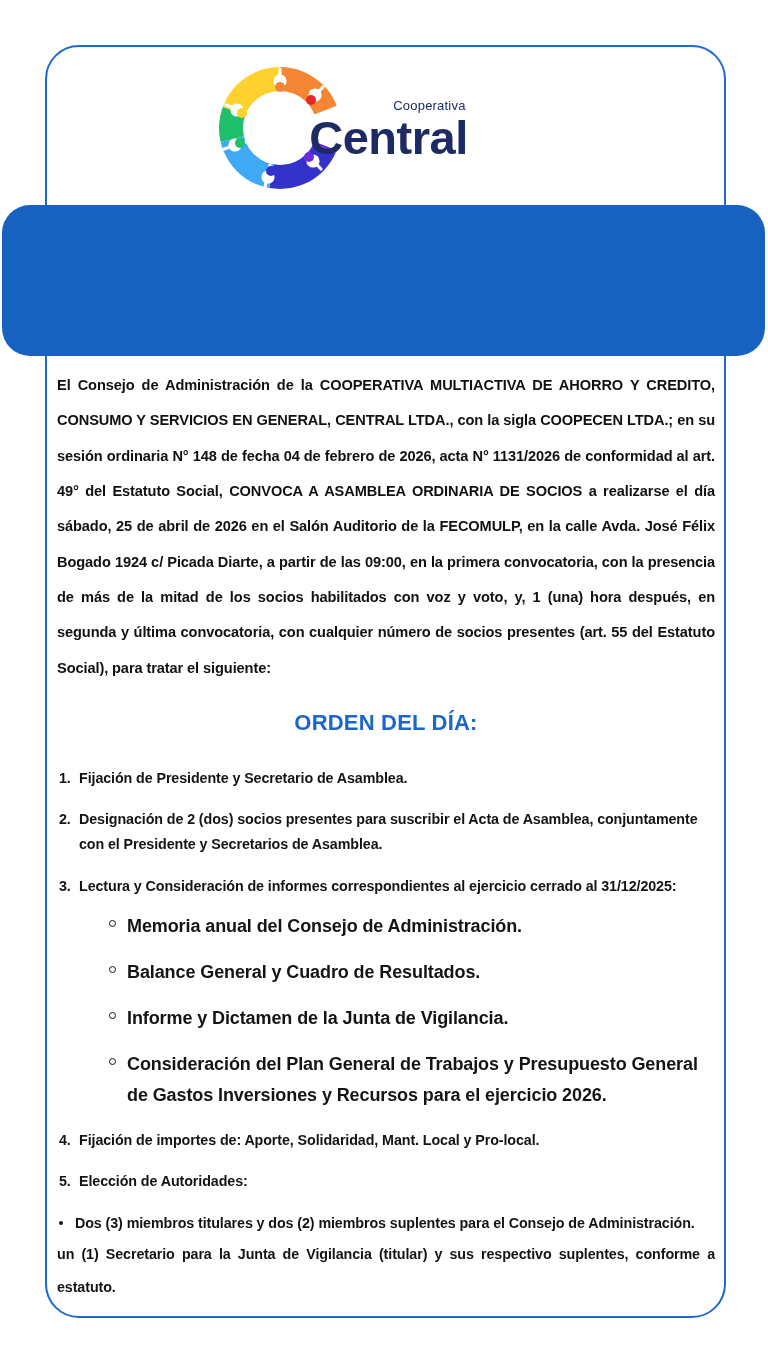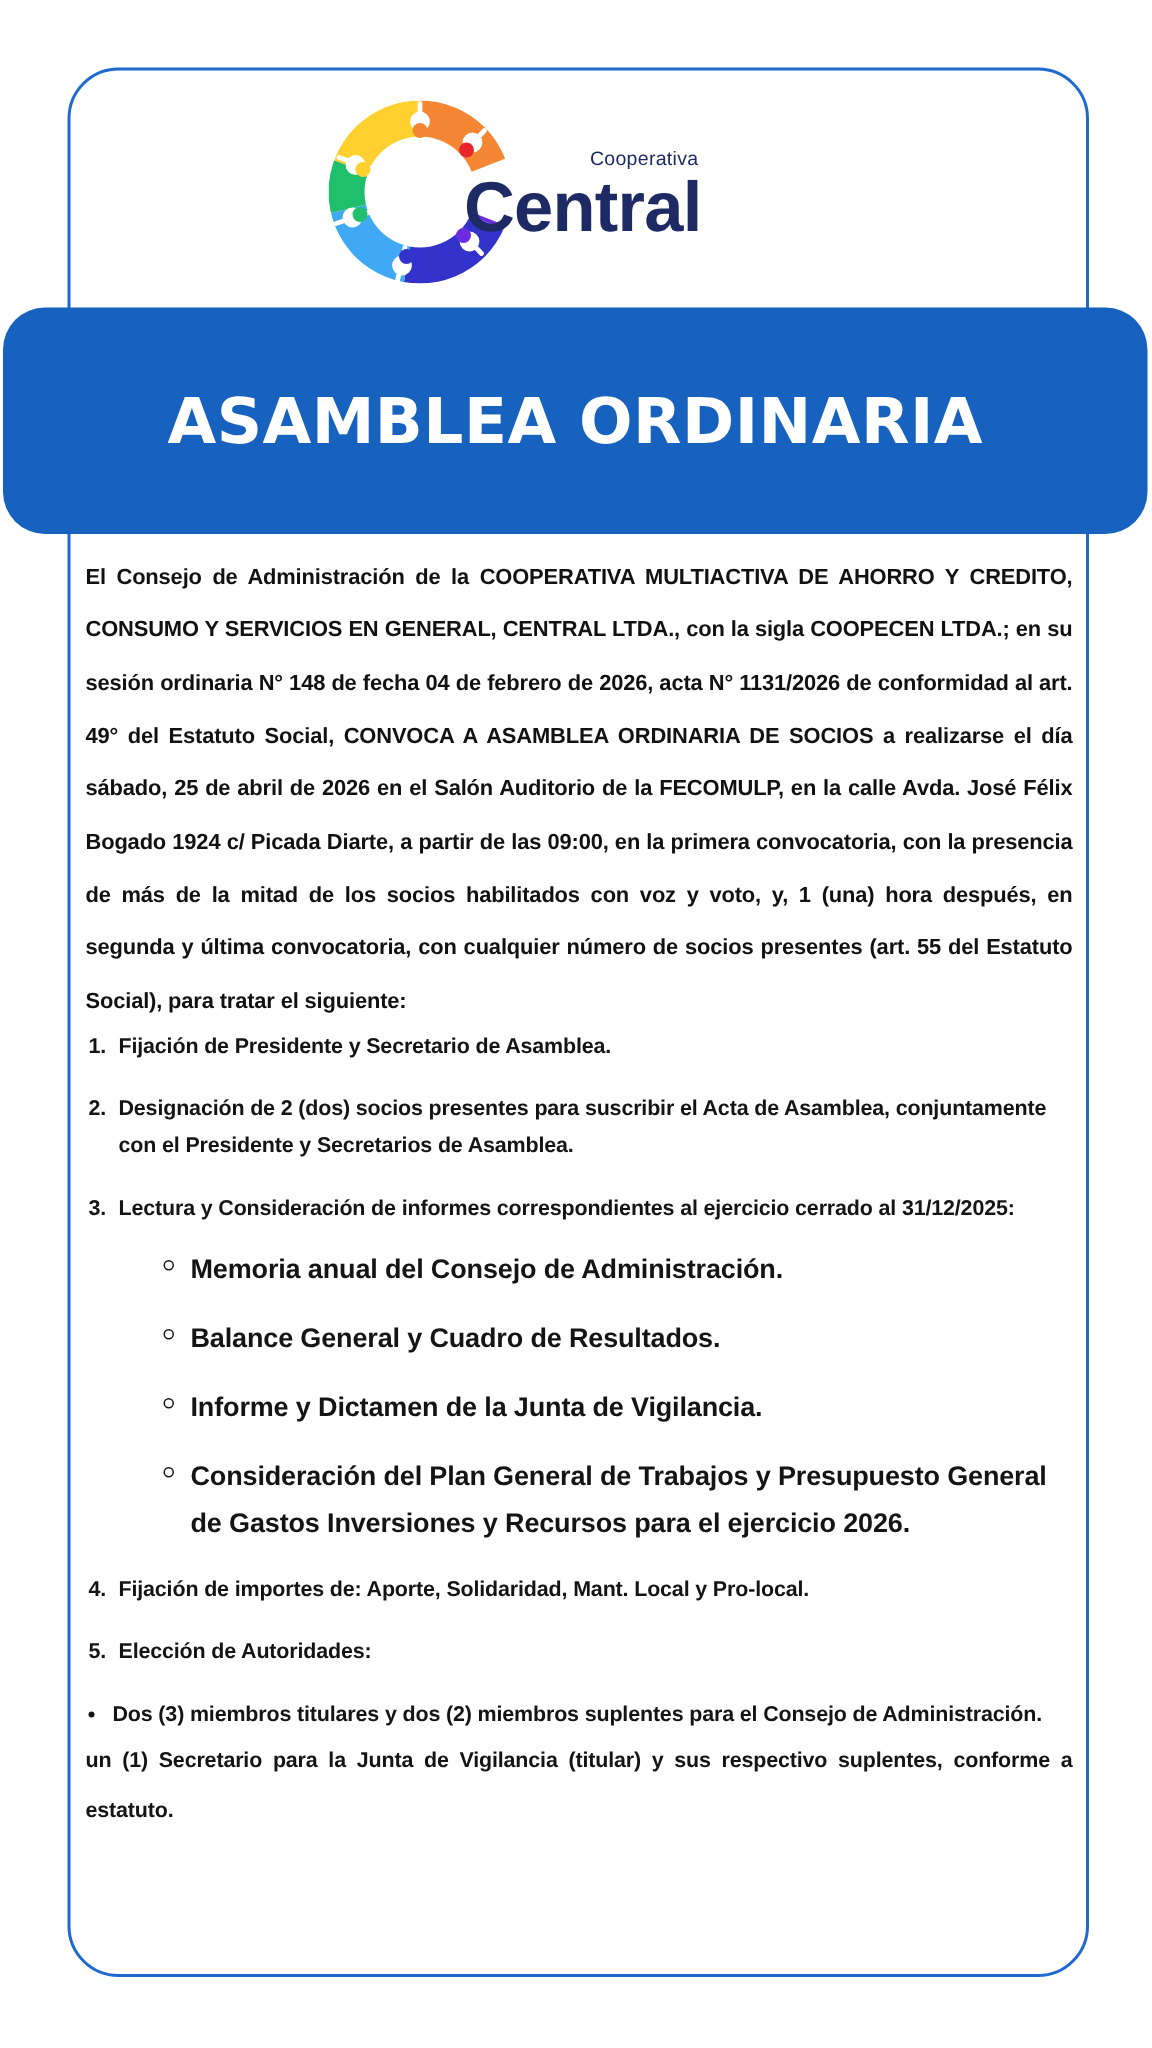--- a/index.html
+++ b/index.html
@@ -320,27 +320,27 @@
 
       <div class="logo-text-block">
         <div class="logo-coop">Cooperativa</div>
         <div class="logo-central">Central</div>
       </div>
 
     </div>
   </div>
 
   <div class="title-banner">
-    <div class="title-line2">ASAMBLEA ORDINARIA</div>
   </div>
 
   <div class="body-content">
 
     <p class="intro-par">El Consejo de Administración de la COOPERATIVA MULTIACTIVA DE AHORRO Y CREDITO, CONSUMO Y SERVICIOS EN GENERAL, CENTRAL LTDA., con la sigla COOPECEN LTDA.; en su sesión ordinaria N° 148 de fecha 04 de febrero de 2026, acta N° 1131/2026 de conformidad al art. 49° del Estatuto Social, CONVOCA A ASAMBLEA ORDINARIA DE SOCIOS a realizarse el día sábado, 25 de abril de 2026 en el Salón Auditorio de la FECOMULP, en la calle Avda. José Félix Bogado 1924 c/ Picada Diarte, a partir de las 09:00, en la primera convocatoria, con la presencia de más de la mitad de los socios habilitados con voz y voto, y, 1 (una) hora después, en segunda y última convocatoria, con cualquier número de socios presentes (art. 55 del Estatuto Social), para tratar el siguiente:</p>
 
+    <h2 class="orden-heading">ORDEN DEL DÍA:</h2>
 
     <ol class="agenda">
 
       <li>
         <span>Fijación de Presidente y Secretario de Asamblea.</span>
       </li>
 
       <li>
         <span>Designación de 2 (dos) socios presentes para suscribir el Acta de Asamblea, conjuntamente con el Presidente y Secretarios de Asamblea.</span>
       </li>

